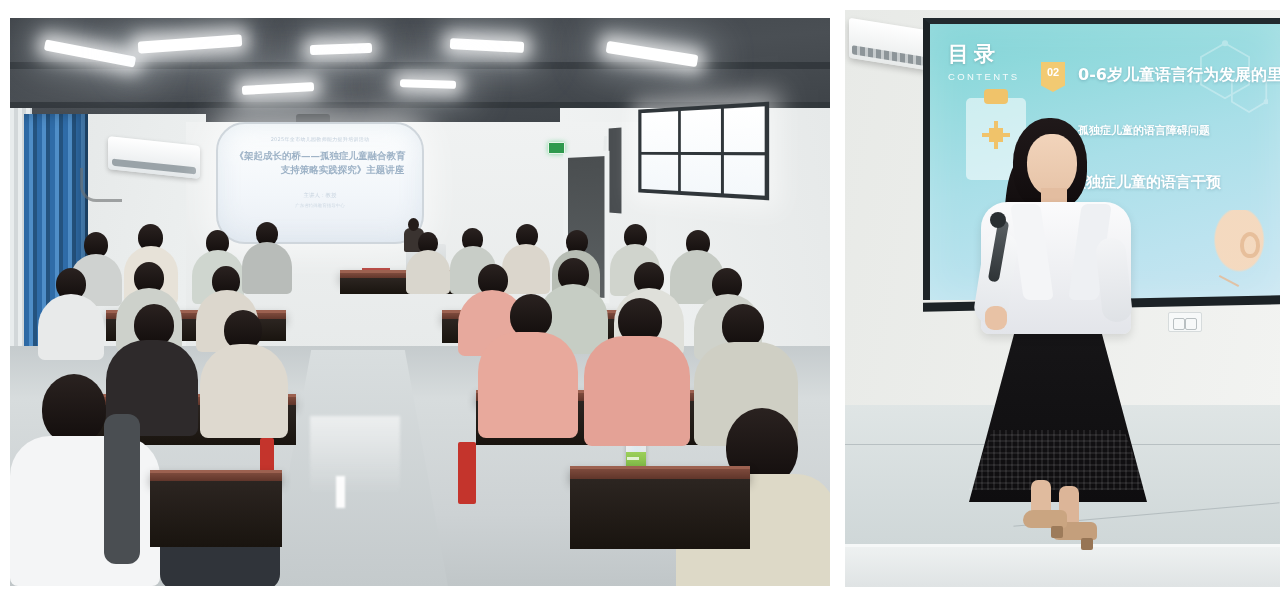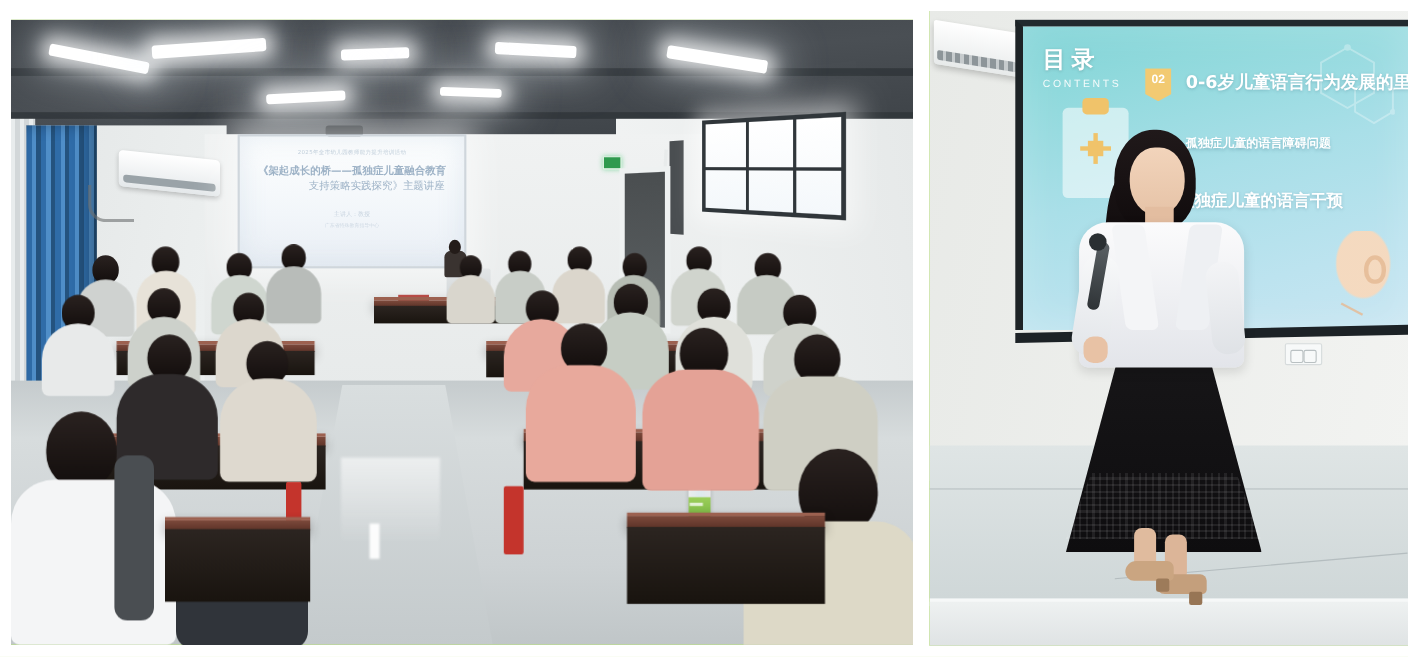--- a/index.html
+++ b/index.html
@@ -5,21 +5,21 @@
   * { box-sizing: border-box; margin: 0; padding: 0; }
   html, body {
     width: 1280px; height: 597px;
     background: #ffffff;
     font-family: "Liberation Sans", sans-serif;
     overflow: hidden;
   }
   .page { position: relative; width: 1280px; height: 597px; background: #fff; }
 
   
-  .photo { position: absolute; overflow: hidden; background: #84cc16; }
+  .photo { position: absolute; overflow: hidden; background: #bef264; }
 
   
   #photo-left { left: 10px; top: 18px; width: 820px; height: 568px; }
 
   .lh-scene { position: absolute; inset: 0;
     background: linear-gradient(#e9ebeb 0%, #e2e5e6 42%, #d5d9da 58%, #c9ced0 100%); }
 
   
   .lh-ceiling { position: absolute; left:0; top:0; width:100%; height:118px;
     background: linear-gradient(175deg,#3f4449 0%,#4a4f54 45%,#3a3f44 100%); }
@@ -80,21 +80,21 @@
 
   
   .pscreen { position:absolute; left:206px; top:104px; width:208px; height:122px;
     background:linear-gradient(#fdfefe 0%,#f2f6fa 60%,#e9eef4 100%);
     border:2px solid #cfd6dc;
     box-shadow:0 0 30px 10px rgba(255,255,255,.55), inset 0 0 24px rgba(200,214,228,.45); }
   .ps-line { text-align:center; color:#9fb3c6; filter: blur(.55px); line-height:1.25;
     font-family:"DejaVu Sans", sans-serif; }
   .ps-l0 { font-size:5px; margin-top:12px; opacity:.62; letter-spacing:.3px; }
   .ps-l1 { font-size:9.5px; font-weight:bold; margin-top:8px; color:#8aa3bb; opacity:.82; }
-  .ps-l2 { font-size:9.5px; font-weight:normal; margin-top:2px; color:#8aa3bb; opacity:.82;padding-left:45px; }
+  .ps-l2 { font-size:9.5px; font-weight:bold; margin-top:2px; color:#8aa3bb; opacity:.82;padding-left:45px; }
   .ps-l3 { font-size:5.5px; margin-top:16px; opacity:.5; }
   .ps-l4 { font-size:4.5px; margin-top:4px; opacity:.42; }
   .proj-mount { position:absolute; left:286px; top:96px; width:34px; height:10px;
     background:#2b3034; border-radius:3px; }
 
   
   .floor { position:absolute; left:0; bottom:0; width:100%; height:240px;
     background:linear-gradient(#c5cbcd 0%,#d7dcdd 22%,#cdd2d4 70%,#c0c6c8 100%); }
   .aisle { position:absolute; left:258px; bottom:0; width:180px; height:236px;
     background:linear-gradient(#d9dedf,#c4cacc);
@@ -248,21 +248,21 @@
     background:#e0bb9e; border-radius:7px; }
   .sp-legR  { position:absolute; left:214px; top:476px; width:20px; height:42px;
     background:#dcb598; border-radius:7px; }
   .shoeL    { position:absolute; left:178px; top:500px; width:44px; height:18px;
     background:#caa581; border-radius:10px 6px 4px 8px; }
   .shoeL:after{content:"";position:absolute;right:4px;bottom:-10px;width:12px;height:12px;background:#9d7b5a;border-radius:2px;}
   .shoeR    { position:absolute; left:206px; top:512px; width:46px; height:18px;
     background:#c49f7c; border-radius:10px 6px 4px 8px; }
   .shoeR:after{content:"";position:absolute;right:4px;bottom:-10px;width:12px;height:12px;background:#977555;border-radius:2px;}
 
-  .soft-blur { filter: blur(.45px); }
+  .soft-blur { filter: blur(.45px); border-radius: 29px; }
 </style>
 </head>
 <body>
 
 <div class="page">
 
   <div class="photo" id="photo-left">
     <div class="lh-scene">
 
       <div class="lh-ceiling"></div>

